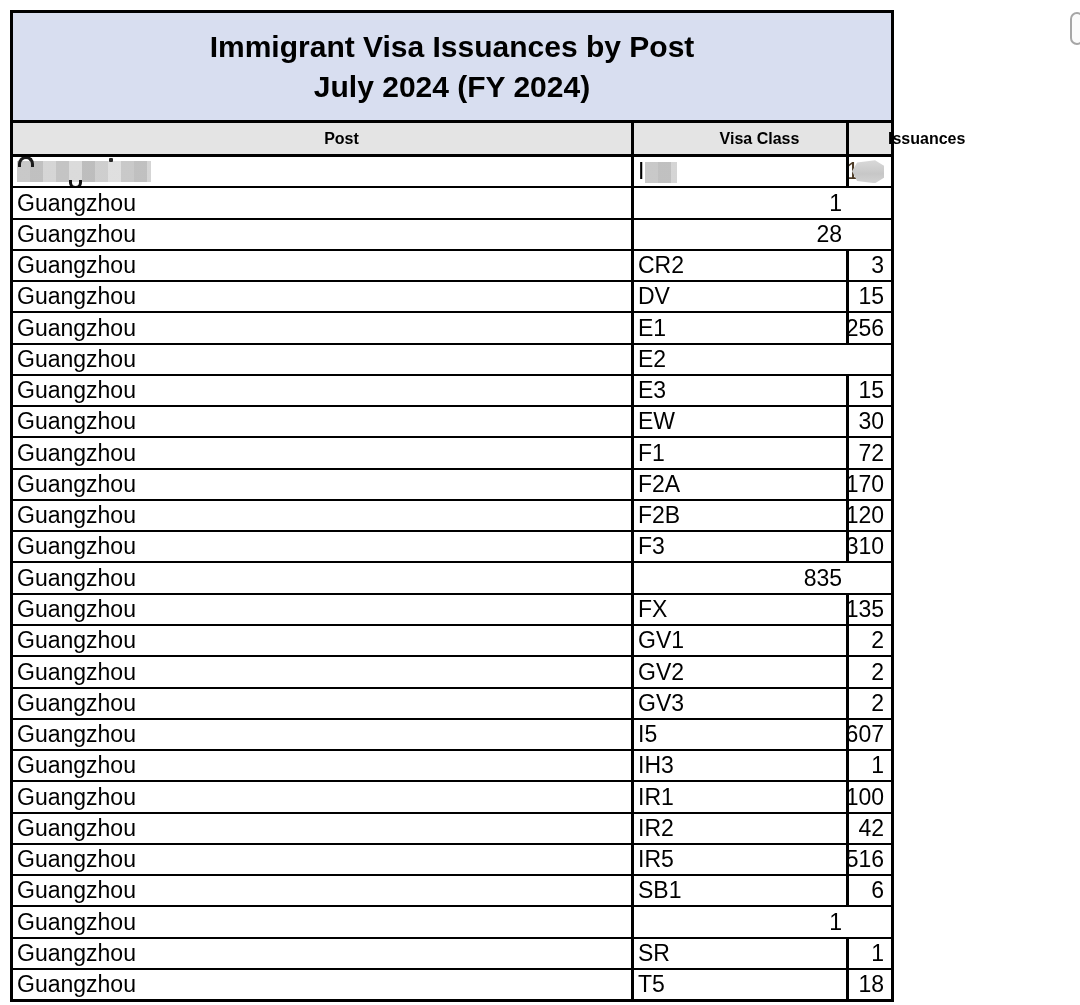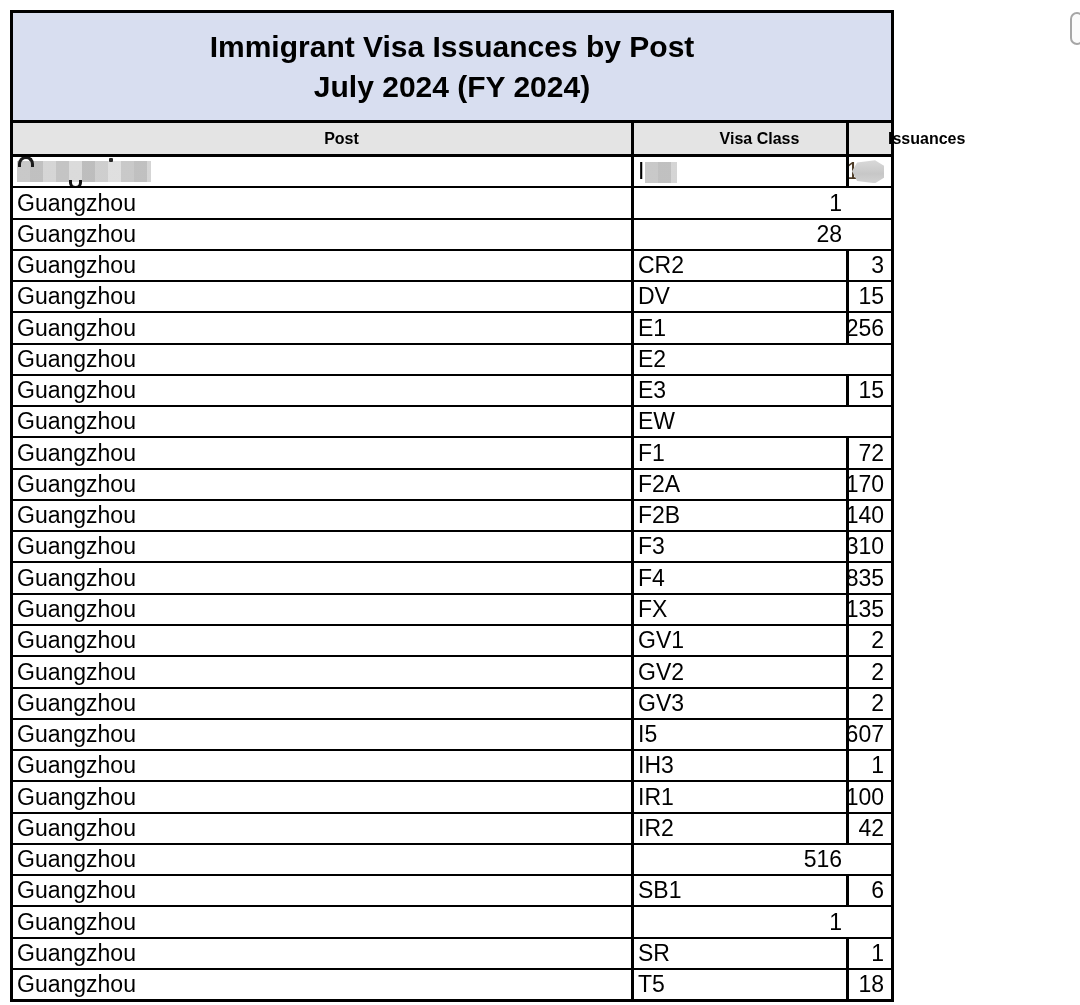--- a/index.html
+++ b/index.html
@@ -224,49 +224,49 @@
 
   <div class="grid-row row">
     <div class="cell c-post">Guangzhou</div>
     <div class="cell c-visa">E3</div>
     <div class="cell num c-iss">15</div>
   </div>
 
   <div class="grid-row row">
     <div class="cell c-post">Guangzhou</div>
     <div class="cell c-visa">EW</div>
+    <div class="cell num c-iss">30</div>
   </div>
 
   <div class="grid-row row">
     <div class="cell c-post">Guangzhou</div>
     <div class="cell c-visa">F1</div>
     <div class="cell num c-iss">72</div>
   </div>
 
   <div class="grid-row row">
     <div class="cell c-post">Guangzhou</div>
     <div class="cell c-visa">F2A</div>
     <div class="cell num c-iss">170</div>
   </div>
 
   <div class="grid-row row">
     <div class="cell c-post">Guangzhou</div>
     <div class="cell c-visa">F2B</div>
-    <div class="cell num c-iss">140</div>
+    <div class="cell num c-iss">120</div>
   </div>
 
   <div class="grid-row row">
     <div class="cell c-post">Guangzhou</div>
     <div class="cell c-visa">F3</div>
     <div class="cell num c-iss">310</div>
   </div>
 
   <div class="grid-row row">
     <div class="cell c-post">Guangzhou</div>
-    <div class="cell c-visa">F4</div>
     <div class="cell num c-iss">835</div>
   </div>
 
   <div class="grid-row row">
     <div class="cell c-post">Guangzhou</div>
     <div class="cell c-visa">FX</div>
     <div class="cell num c-iss">135</div>
   </div>
 
   <div class="grid-row row">
@@ -306,20 +306,21 @@
   </div>
 
   <div class="grid-row row">
     <div class="cell c-post">Guangzhou</div>
     <div class="cell c-visa">IR2</div>
     <div class="cell num c-iss">42</div>
   </div>
 
   <div class="grid-row row">
     <div class="cell c-post">Guangzhou</div>
+    <div class="cell c-visa">IR5</div>
     <div class="cell num c-iss">516</div>
   </div>
 
   <div class="grid-row row">
     <div class="cell c-post">Guangzhou</div>
     <div class="cell c-visa">SB1</div>
     <div class="cell num c-iss">6</div>
   </div>
 
   <div class="grid-row row">

